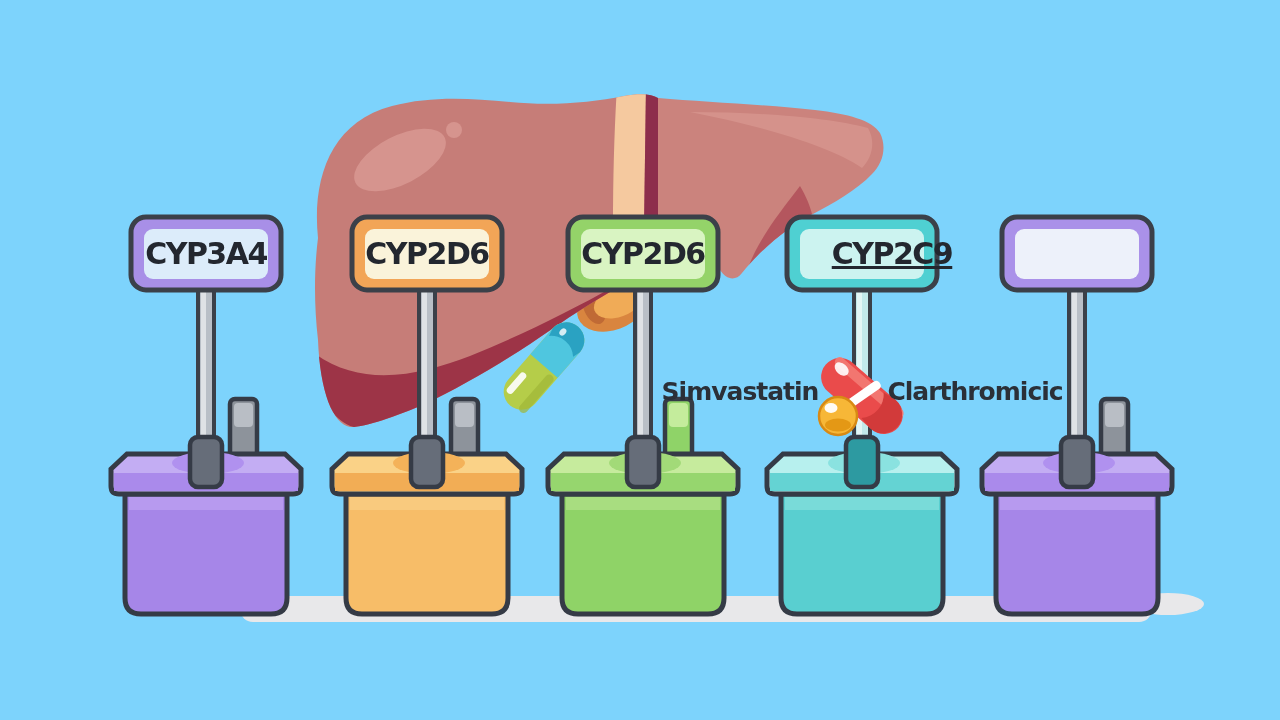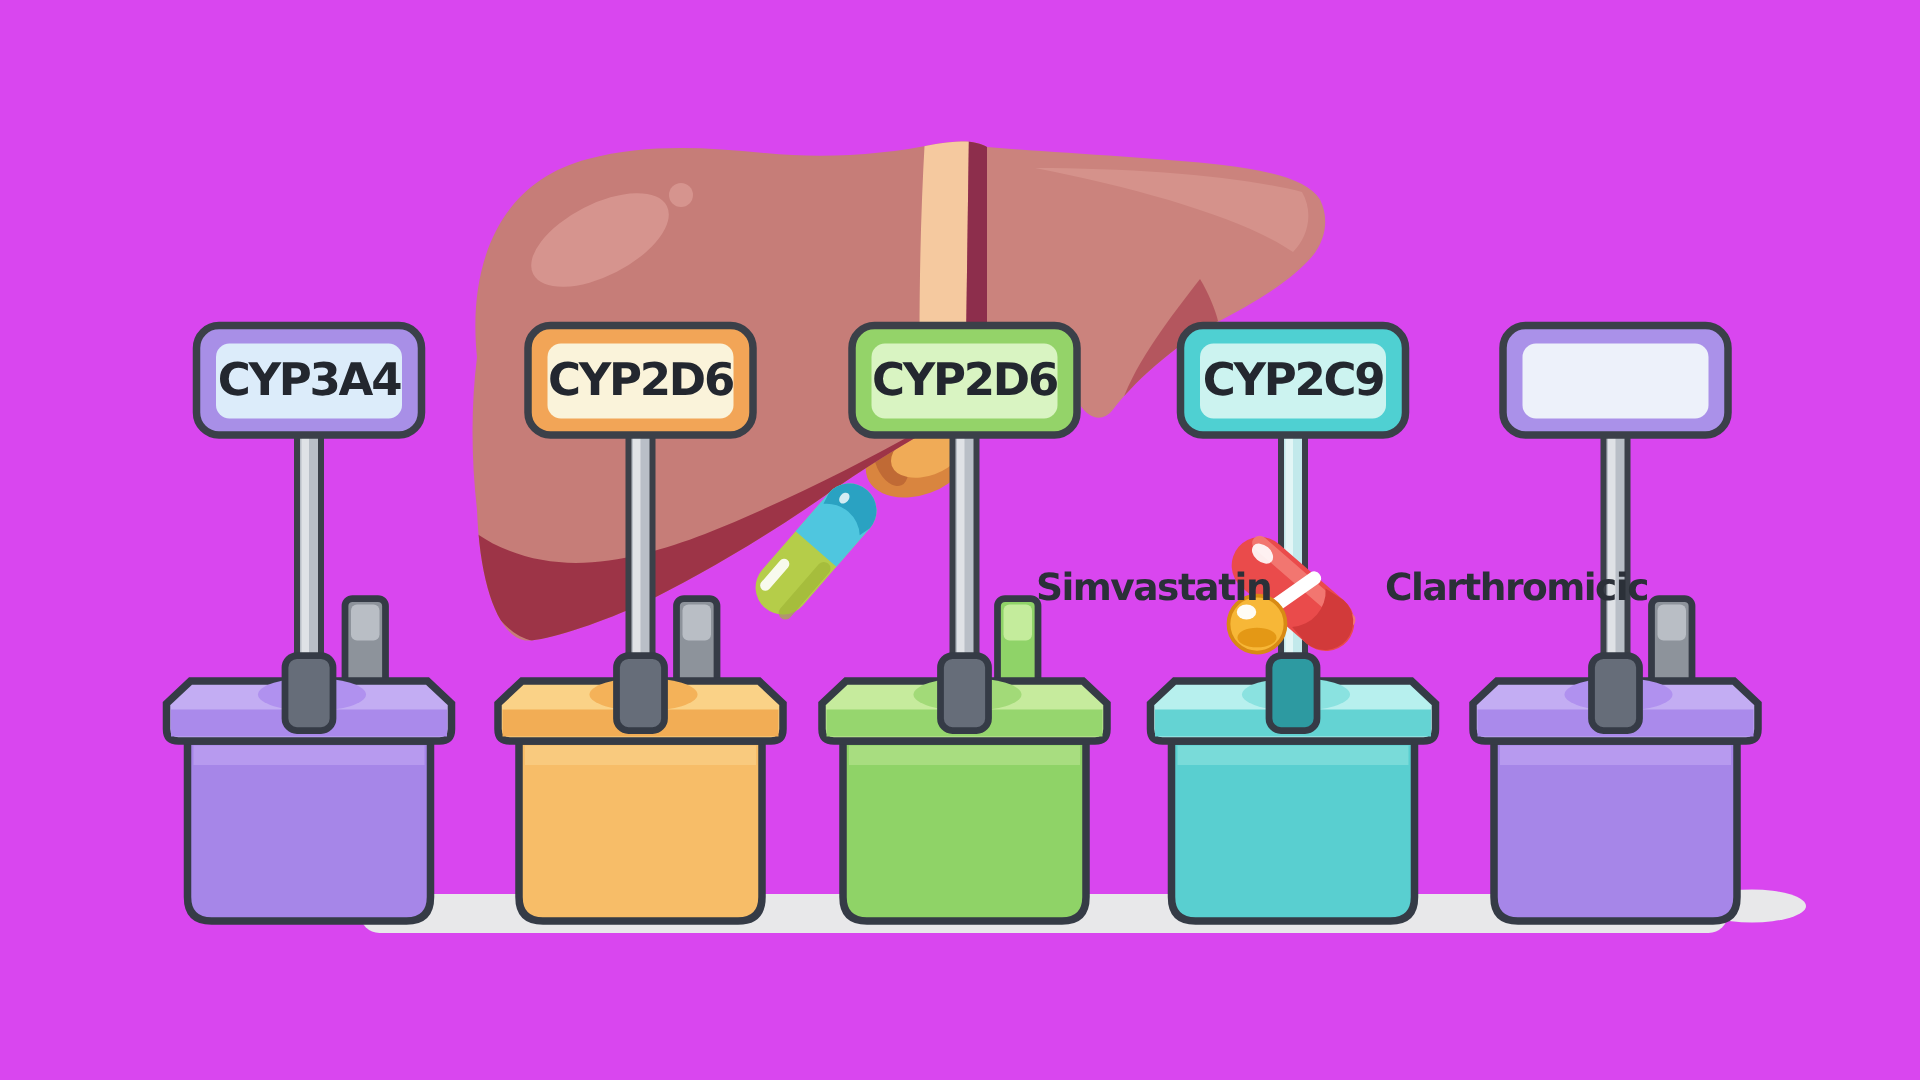--- a/index.html
+++ b/index.html
@@ -1,38 +1,38 @@
 <!DOCTYPE html>
 <html><head>
 <meta charset="utf-8">
 <style>
   html,body{margin:0;padding:0;background:#ffffff;}
   .stage{
     position:relative;width:1280px;height:720px;overflow:hidden;
-    background:#d946ef;
+    background:#7dd3fc;
     font-family:"DejaVu Sans","Liberation Sans",sans-serif;
   }
   .stage svg{position:absolute;left:0;top:0;}
   .sign-label{
     position:absolute;width:150px;top:233px;height:42px;line-height:42px;
     text-align:center;font-size:30px;font-weight:bold;letter-spacing:-1.5px;
     color:#23272f;white-space:nowrap;
   }
   .sign-label.s1{left:131px;}
   .sign-label.s2{left:352px;}
   .sign-label.s3{left:568px;}
-  .sign-label.s4{left:787px;}
+  .sign-label.s4{left:817px;text-decoration:underline;}
   .sign-label.s5{left:1002px;}
   .drug-label{
     position:absolute;top:374px;height:36px;line-height:36px;width:180px;
     text-align:center;font-size:25px;font-weight:bold;letter-spacing:-1px;
     color:#2b3038;white-space:nowrap;
   }
-  .drug-label.left{left:650px;margin-left:29px;}
-  .drug-label.right{left:885px;margin-left:36px;}
+  .drug-label.left{left:650px;}
+  .drug-label.right{left:885px;}
 </style>
 </head>
 <body>
 
 <div class="stage">
 
 <svg width="1280" height="720" viewBox="0 0 1280 720">
   <defs>
     <clipPath id="clipL">
       <path d="M 318 238 C 312 180 330 122 392 106 C 430 96 468 98 510 102

